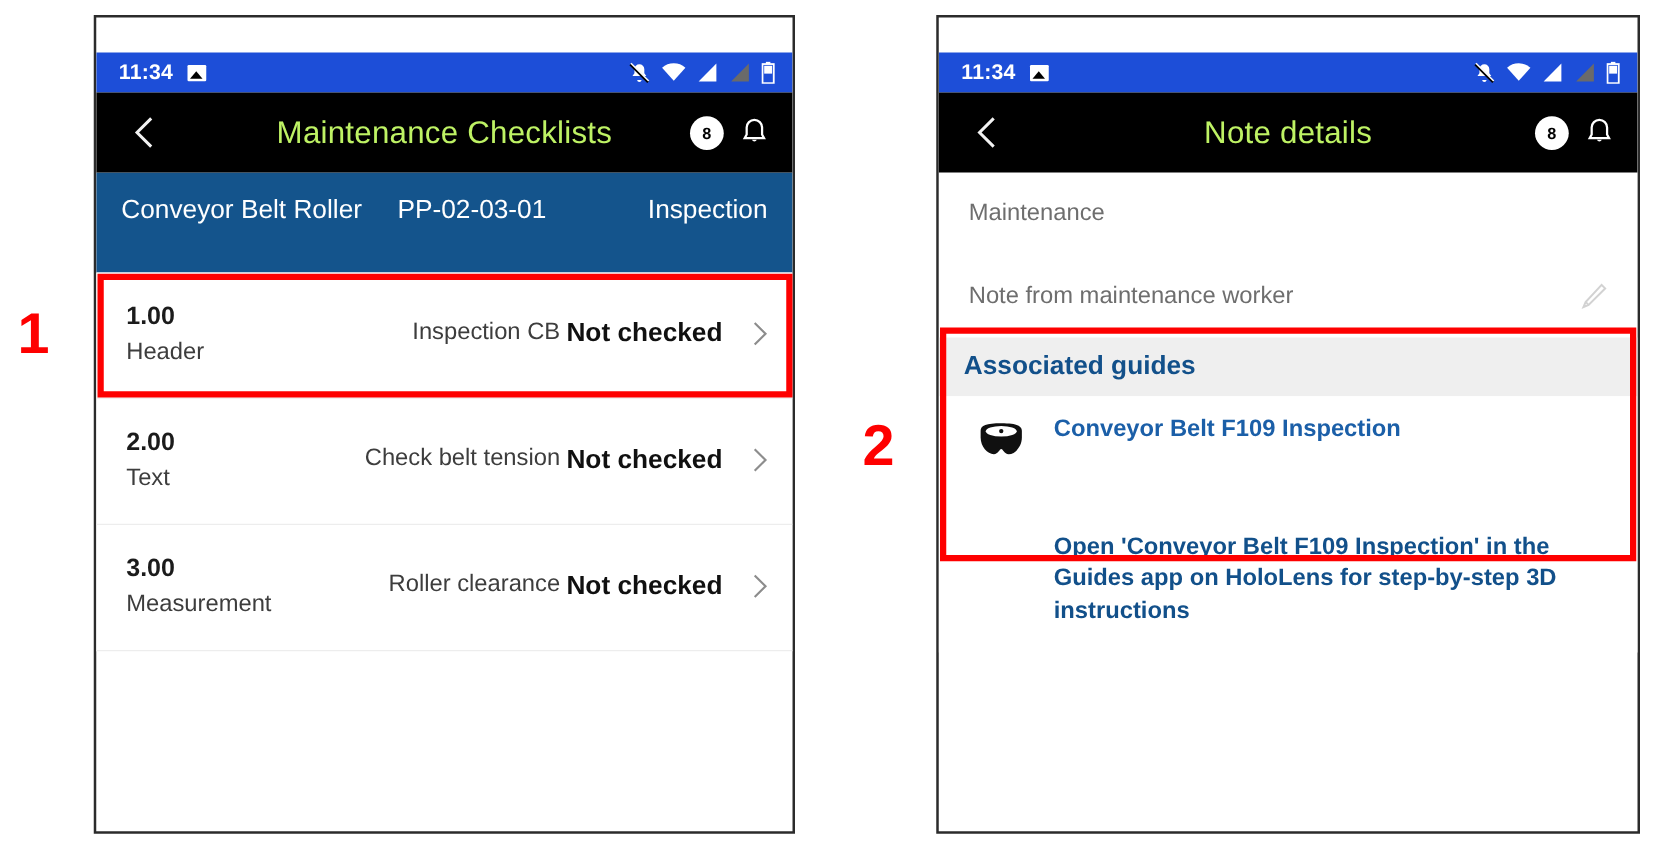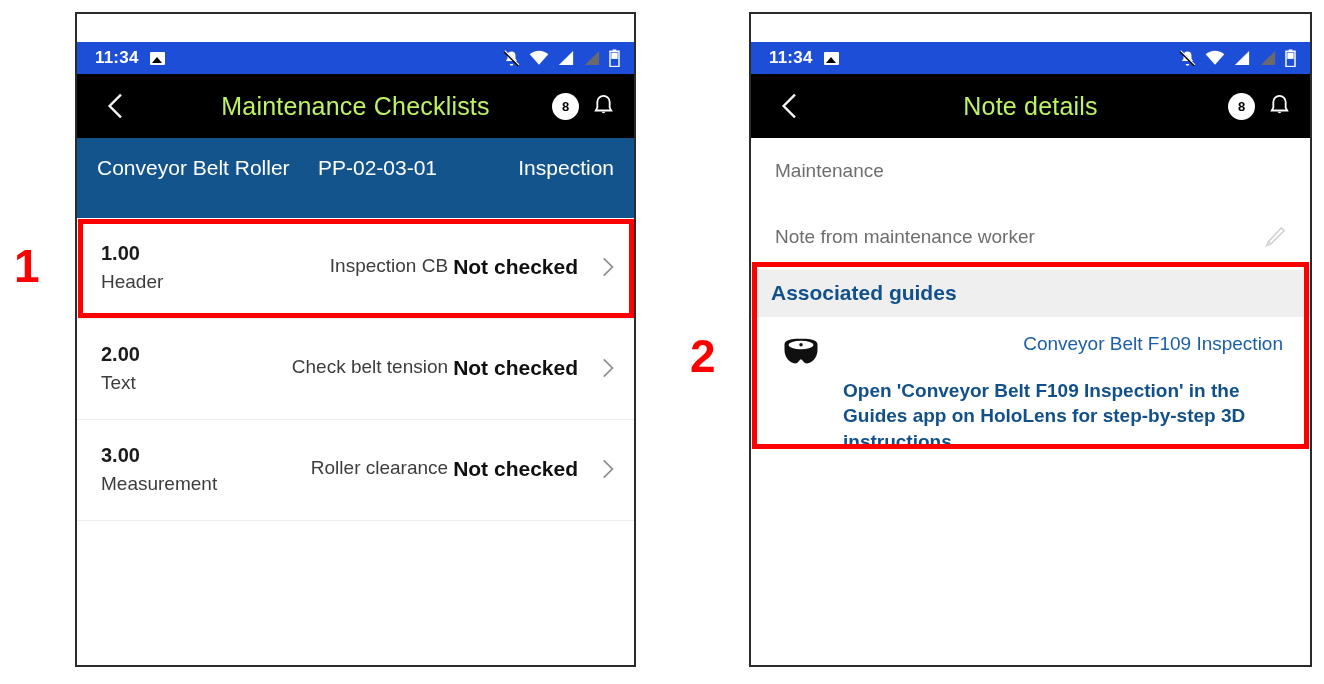--- a/index.html
+++ b/index.html
@@ -92,22 +92,22 @@
     background:#efefef;padding:11px 20px 12px 20px;box-sizing:border-box;
   }
   .section-head-title{font-size:21px;font-weight:bold;color:#12508a;}
 
   .guide-item{
     display:flex;align-items:flex-start;gap:20px;
     padding:16px 22px 20px 28px;box-sizing:border-box;background:#ffffff;
   }
   .goggles{width:44px;height:30px;flex:none;margin-top:3px;}
   .guide-texts{display:flex;flex-direction:column;gap:22px;}
-  .guide-name{font-size:19px;color:#1b5fa8;font-weight:400;line-height:1.2;text-align:right;}
-  .guide-cta{font-size:19px;color:#12508a;font-weight:bold;line-height:1.35;max-width:440px;}
+  .guide-name{font-size:19px;color:#1b5fa8;font-weight:700;line-height:1.2;}
+  .guide-cta{font-size:19px;color:#12508a;font-weight:bold;line-height:1.35;max-width:440px;margin-top:47px;}
 
   
   .annot-box{
     position:absolute;border:5px solid #fe0000;box-sizing:border-box;
     pointer-events:none;z-index:20;
   }
   #annot-box-1{left:78px;top:219px;width:556px;height:99px;}
   #annot-box-2{left:752px;top:262px;width:557px;height:187px;}
   .annot-num{
     position:absolute;color:#fe0000;font-size:46px;font-weight:bold;

